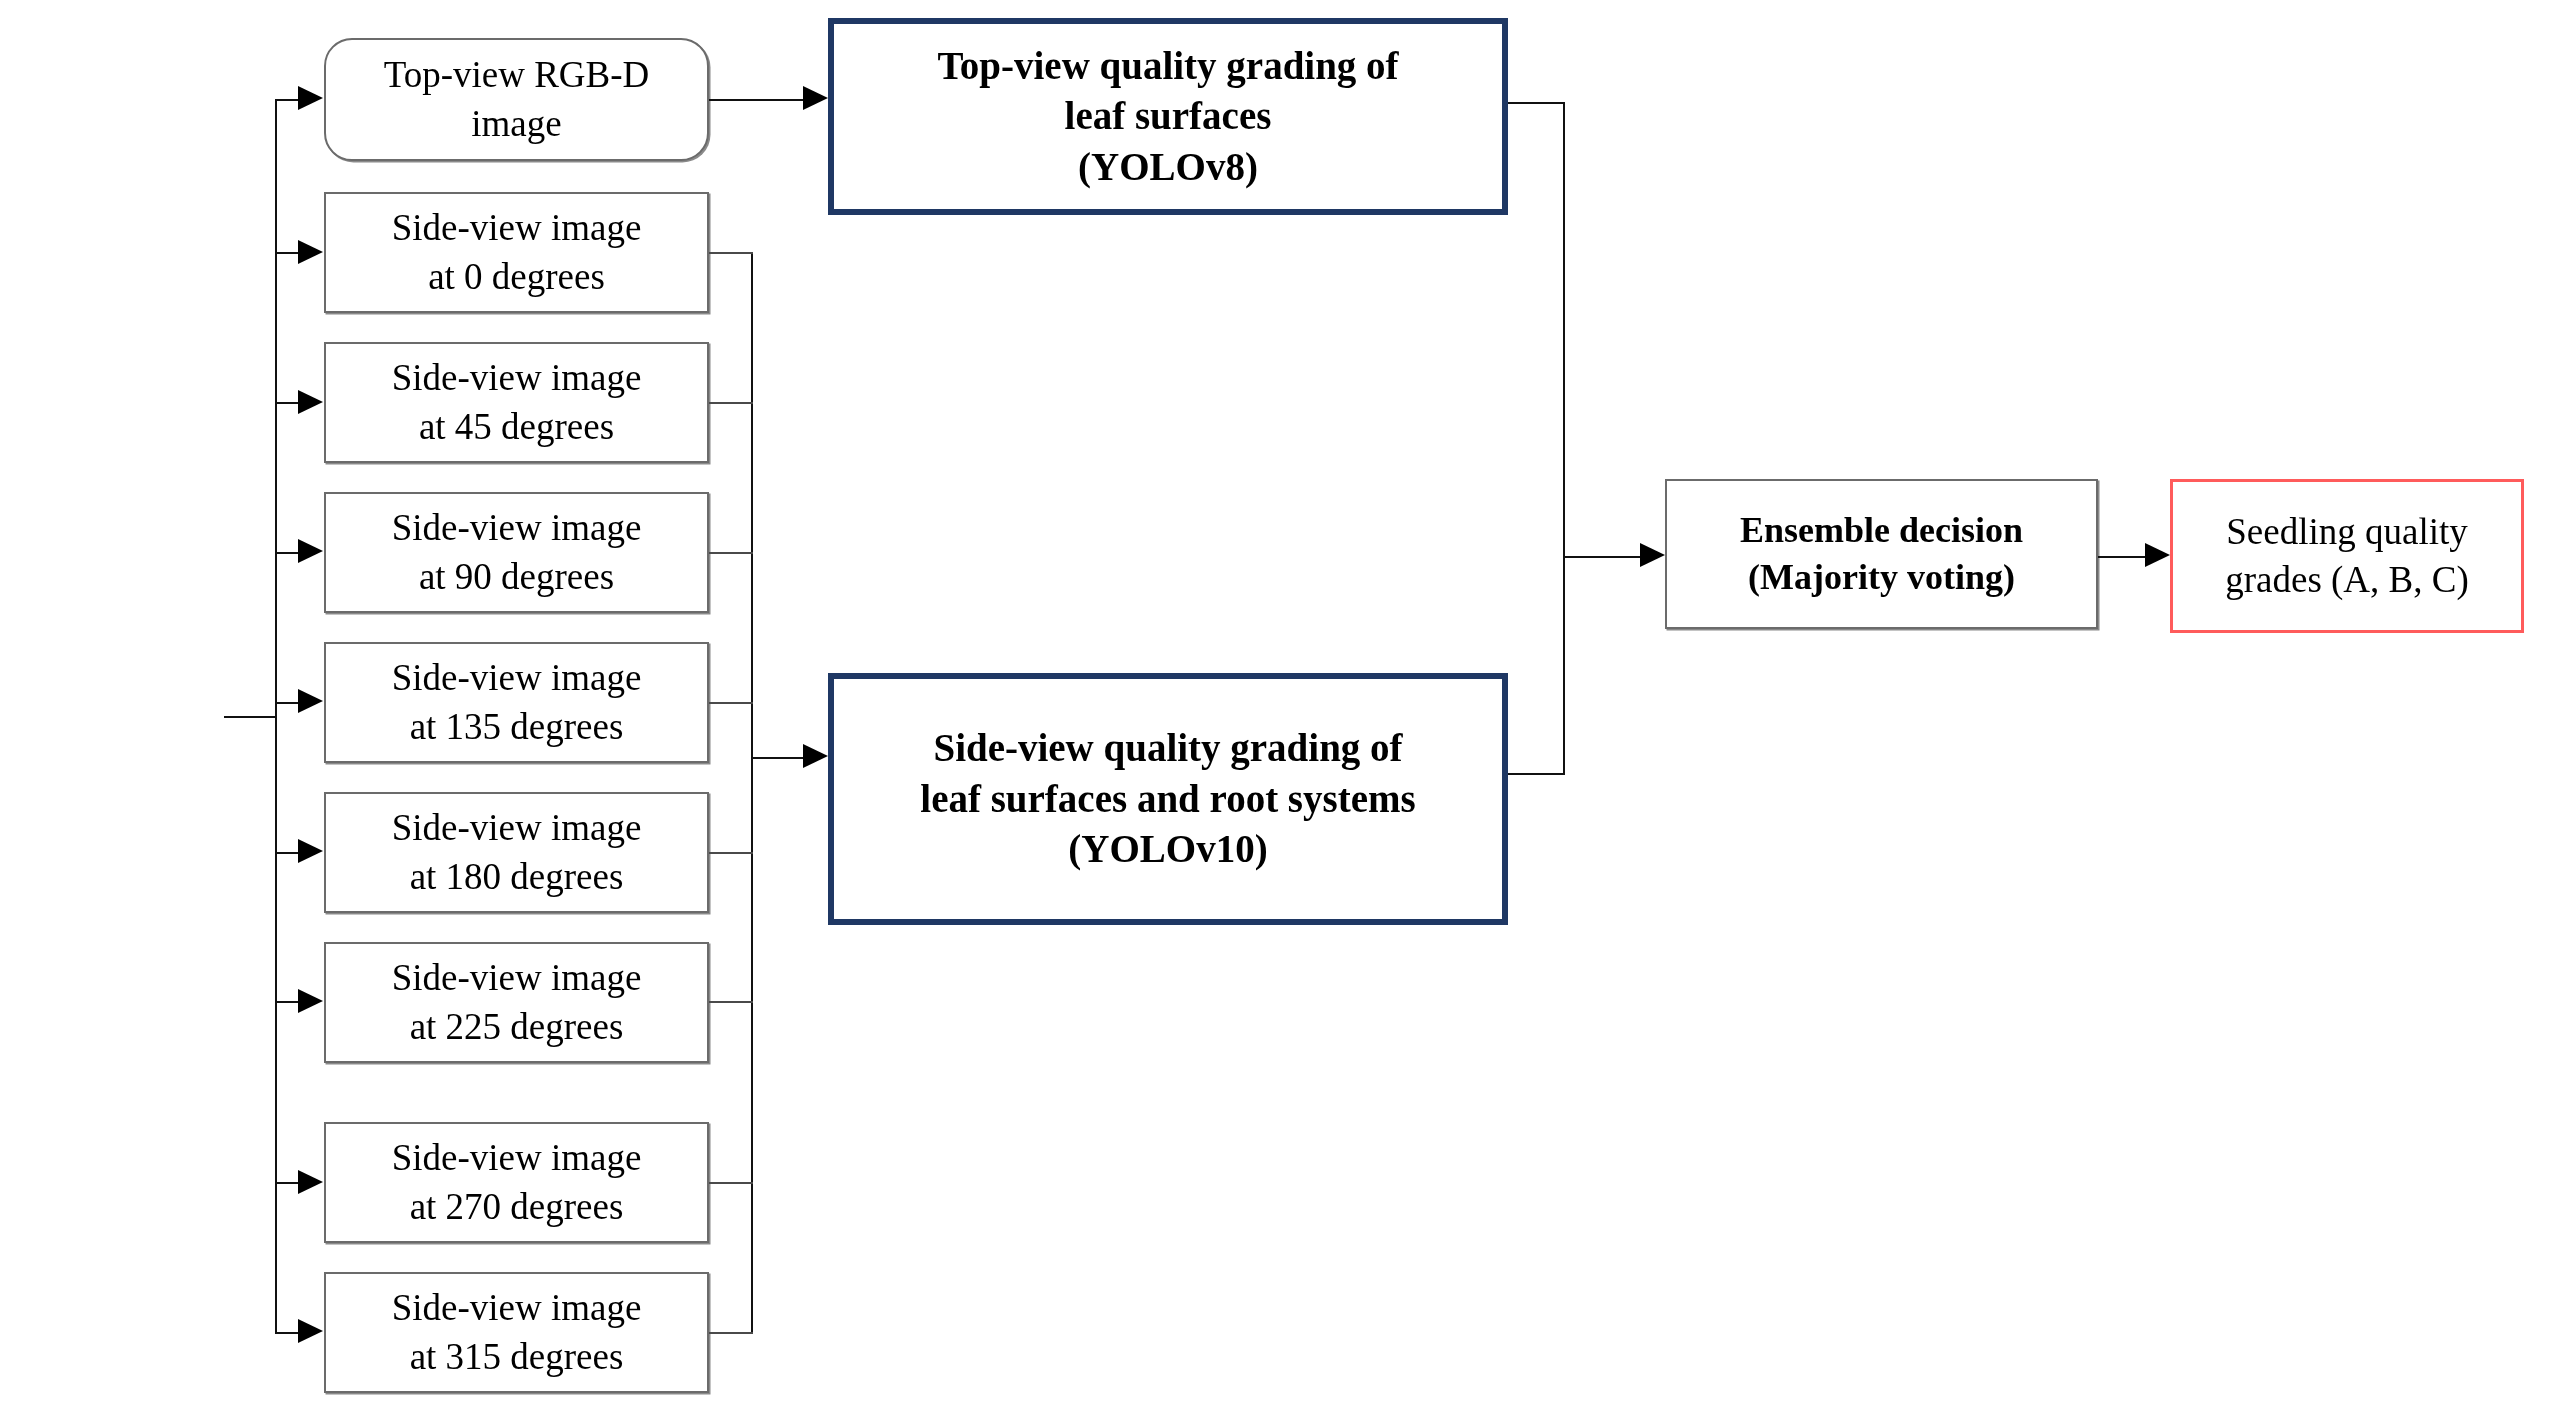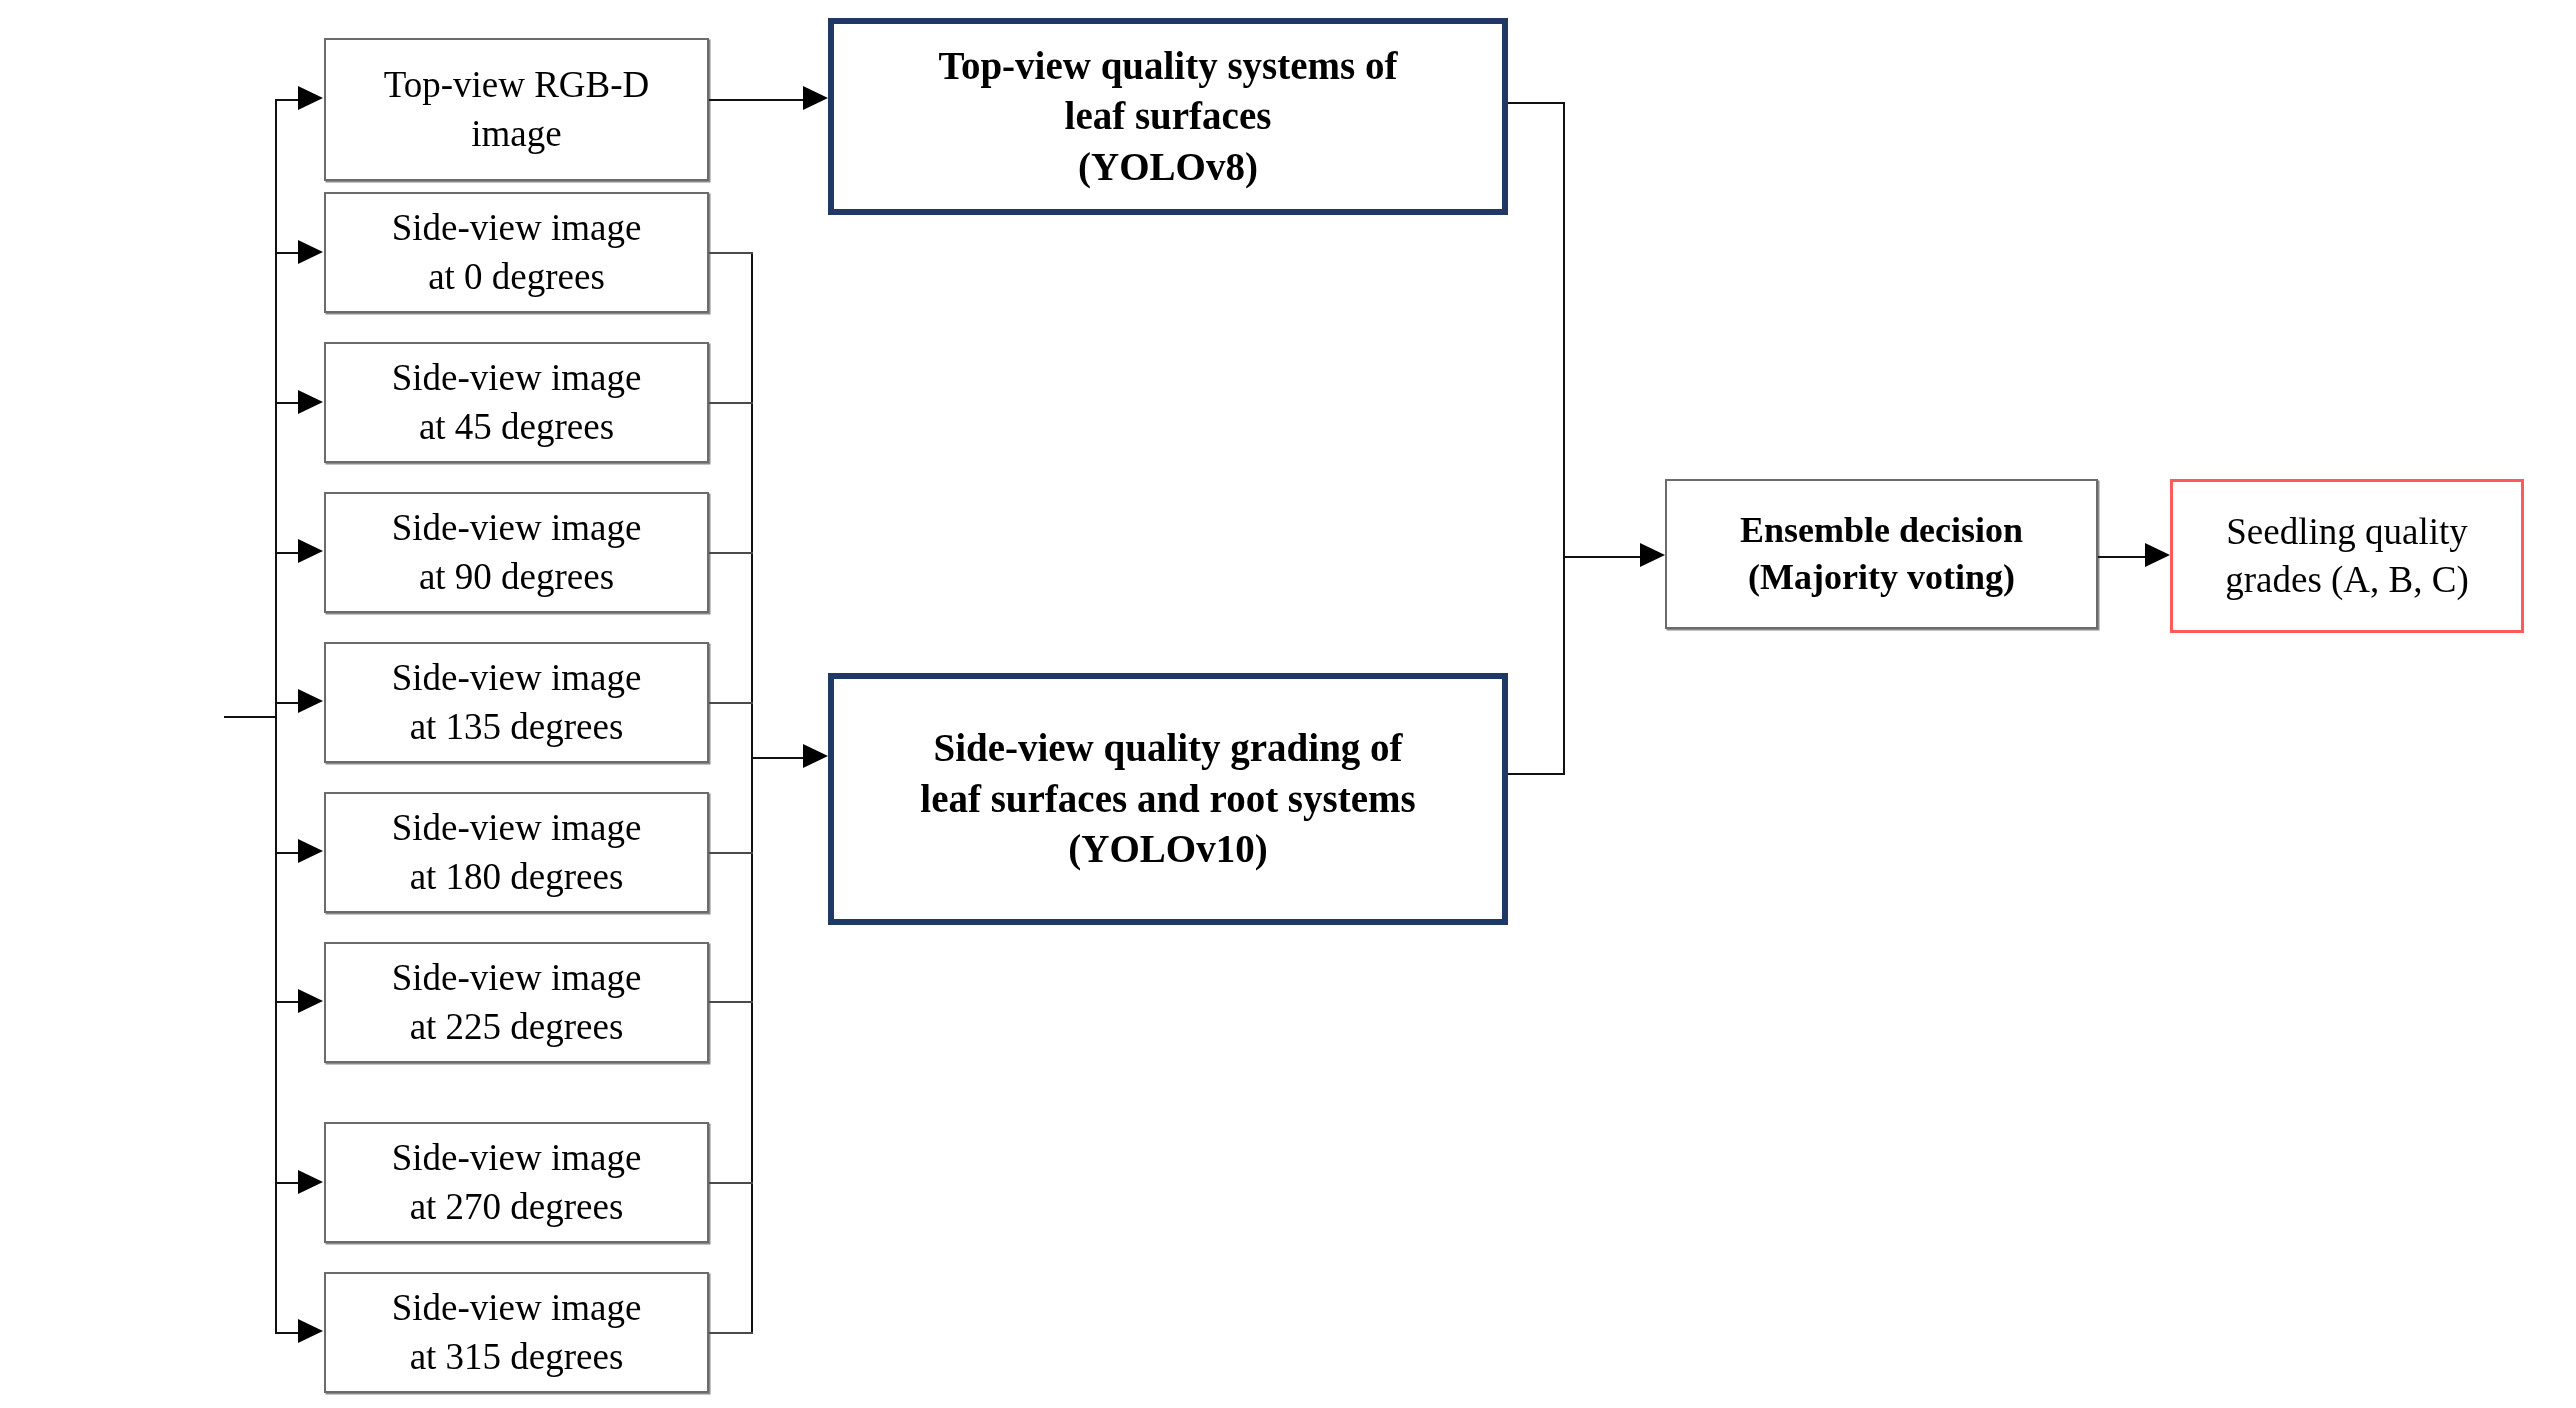--- a/index.html
+++ b/index.html
@@ -85,21 +85,21 @@
 </head>
 <body>
 
 <div id="canvas">
 
 
   <div class="hline dark" style="left:224px; top:716px; width:53px;"></div>
 
   <div class="vline dark" style="left:275px; top:99px; height:1235px;"></div>
 
-  <div class="node plain" style="left:324px; top:38px; width:385px; height:143px;">
+  <div class="node plain" style="left:324px; top:38px; width:385px; height:123px;border-radius:28px;">
     <span class="label">Top-view RGB-D
 image</span>
   </div>
   <div class="hline dark" style="left:275px; top:99px; width:25px;"></div>
   <div class="arrowhead" style="left:298px; top:86px;"></div>
 
   <div class="node plain" style="left:324px; top:192px; width:385px; height:121px;">
     <span class="label">Side-view image
 at 0 degrees</span>
   </div>
@@ -166,21 +166,21 @@
   <div class="hline" style="left:709px; top:702px; width:44px;"></div>
   <div class="hline" style="left:709px; top:852px; width:44px;"></div>
   <div class="hline" style="left:709px; top:1001px; width:44px;"></div>
   <div class="hline" style="left:709px; top:1182px; width:44px;"></div>
   <div class="hline" style="left:709px; top:1332px; width:44px;"></div>
 
   <div class="hline dark" style="left:751px; top:757px; width:53px;"></div>
   <div class="arrowhead" style="left:803px; top:744px;"></div>
 
   <div class="node navy" style="left:828px; top:18.3px; width:680px; height:197px;">
-    <span class="label">Top-view quality systems of
+    <span class="label">Top-view quality grading of
 leaf surfaces
 (YOLOv8)</span>
   </div>
 
   <div class="node navy" style="left:828px; top:673px; width:680px; height:252px;">
     <span class="label">Side-view quality grading of
 leaf surfaces and root systems
 (YOLOv10)</span>
   </div>
 

